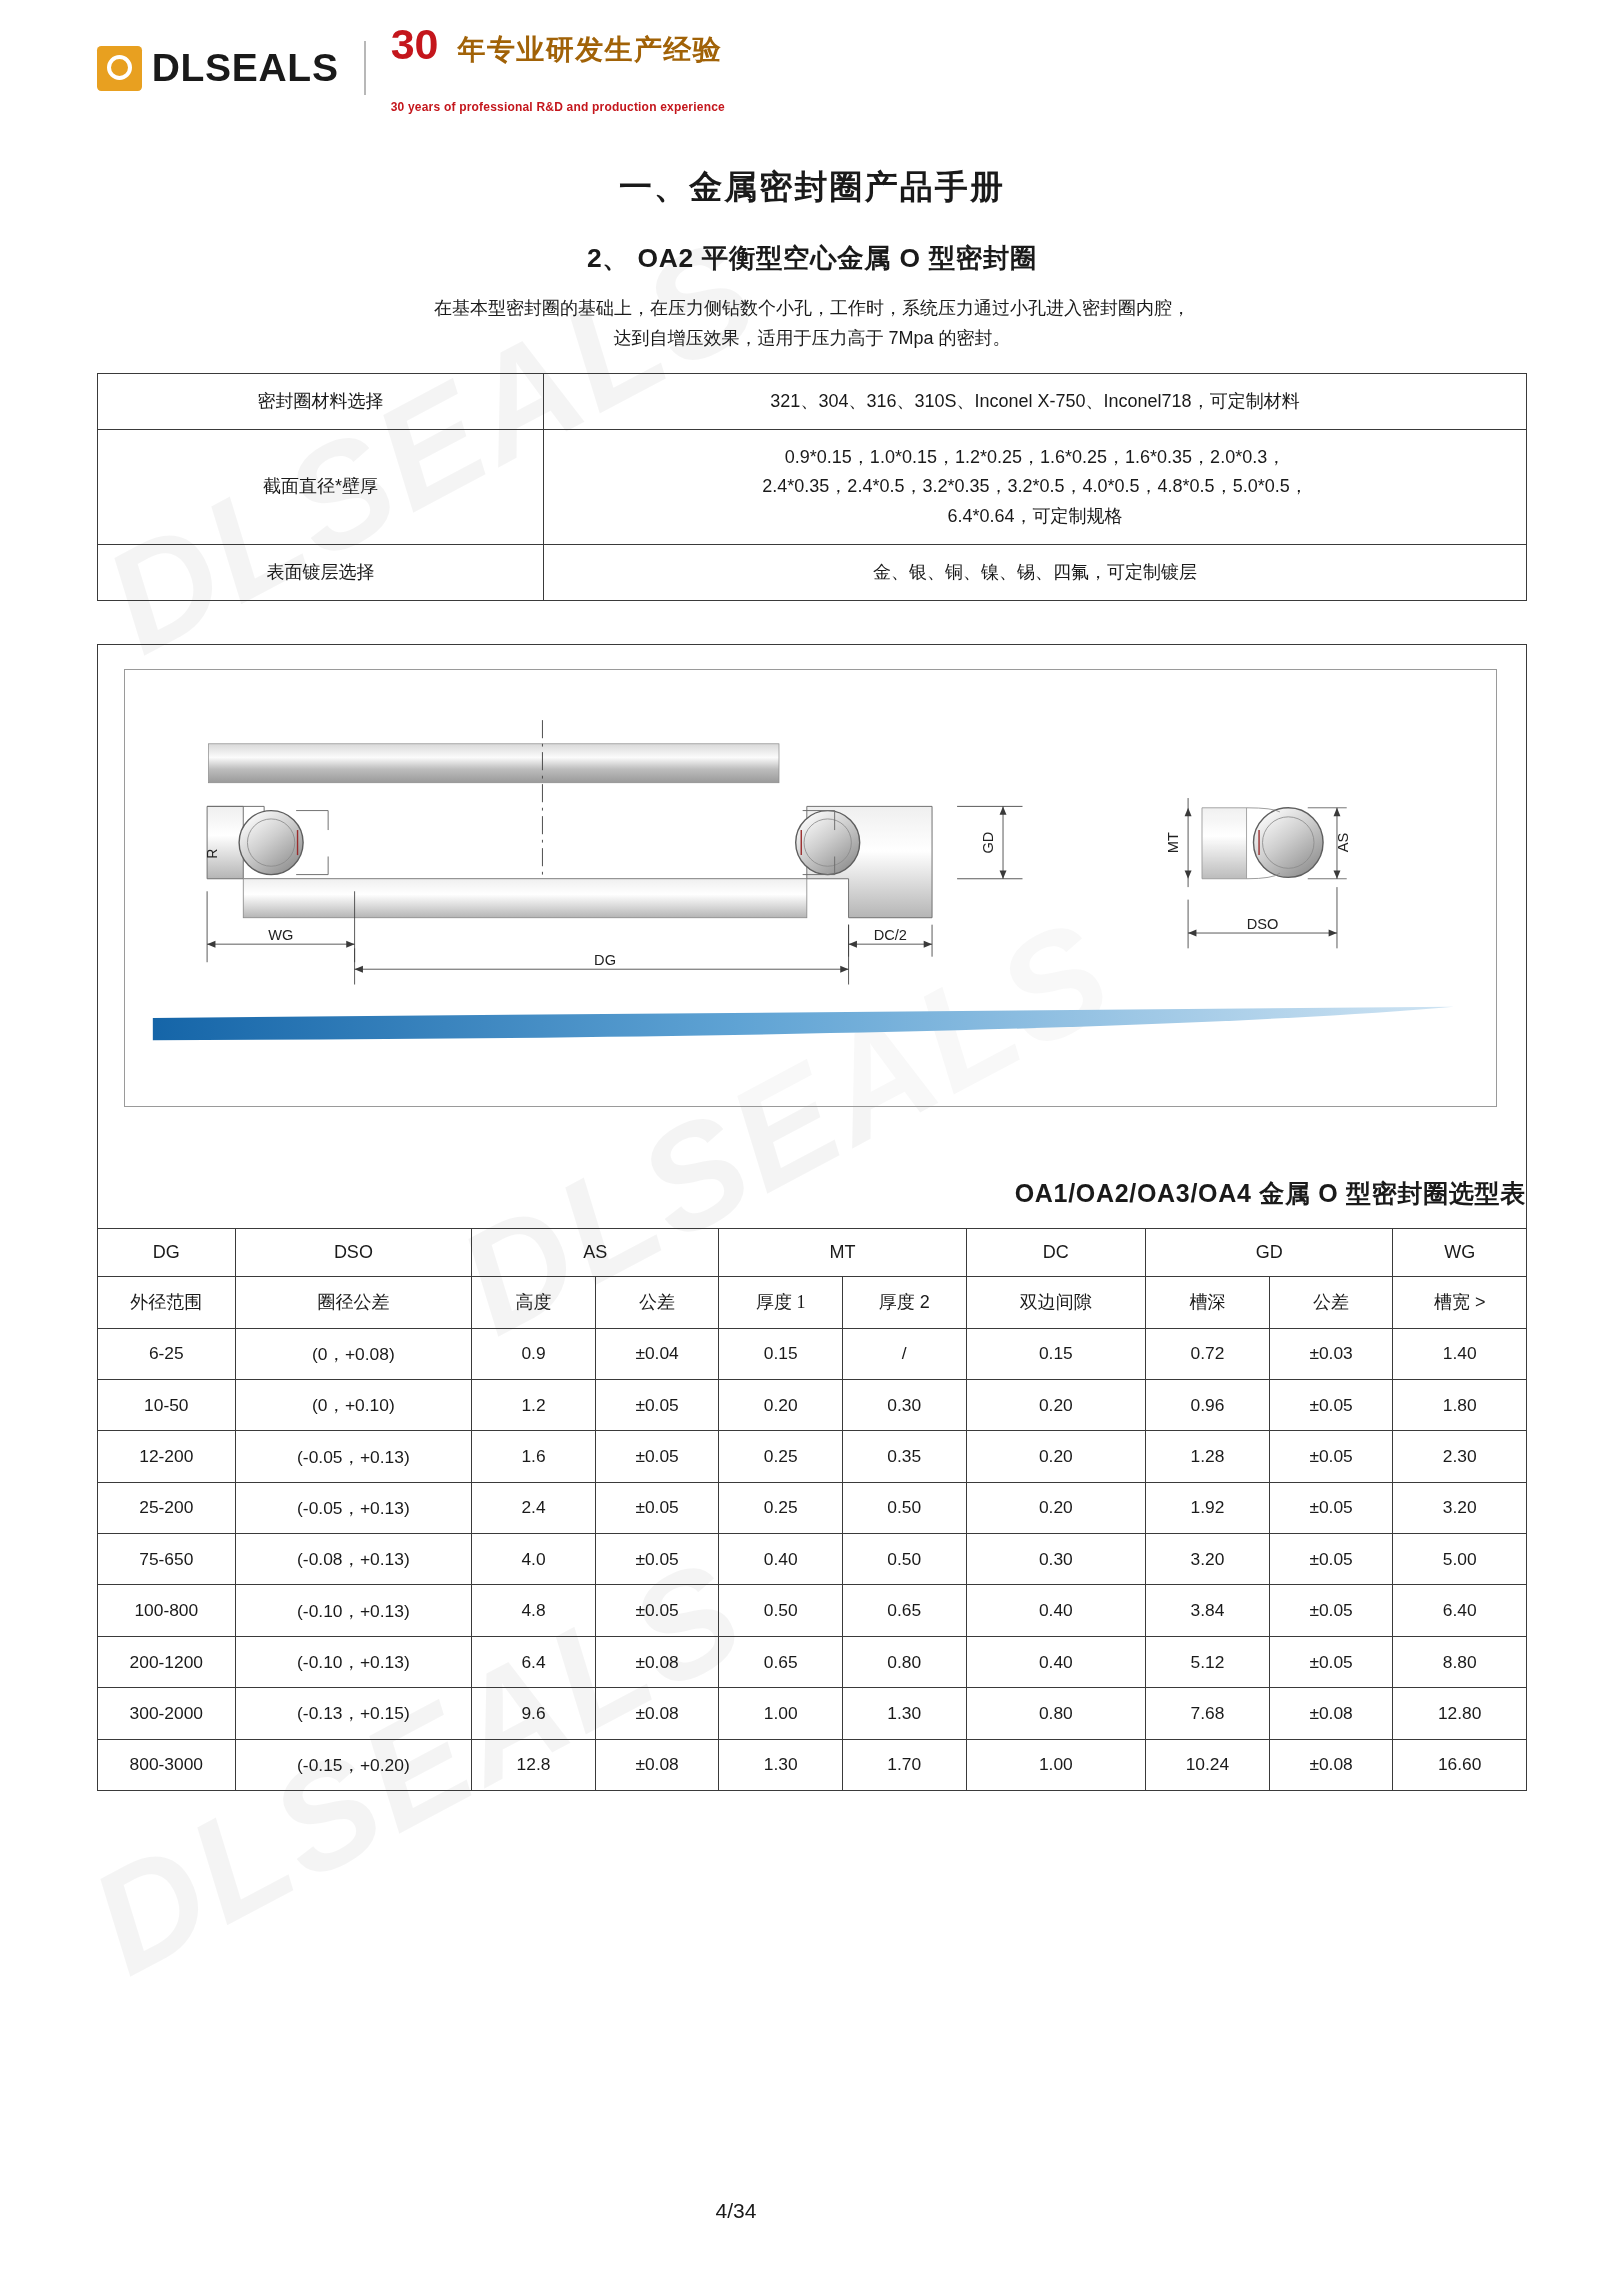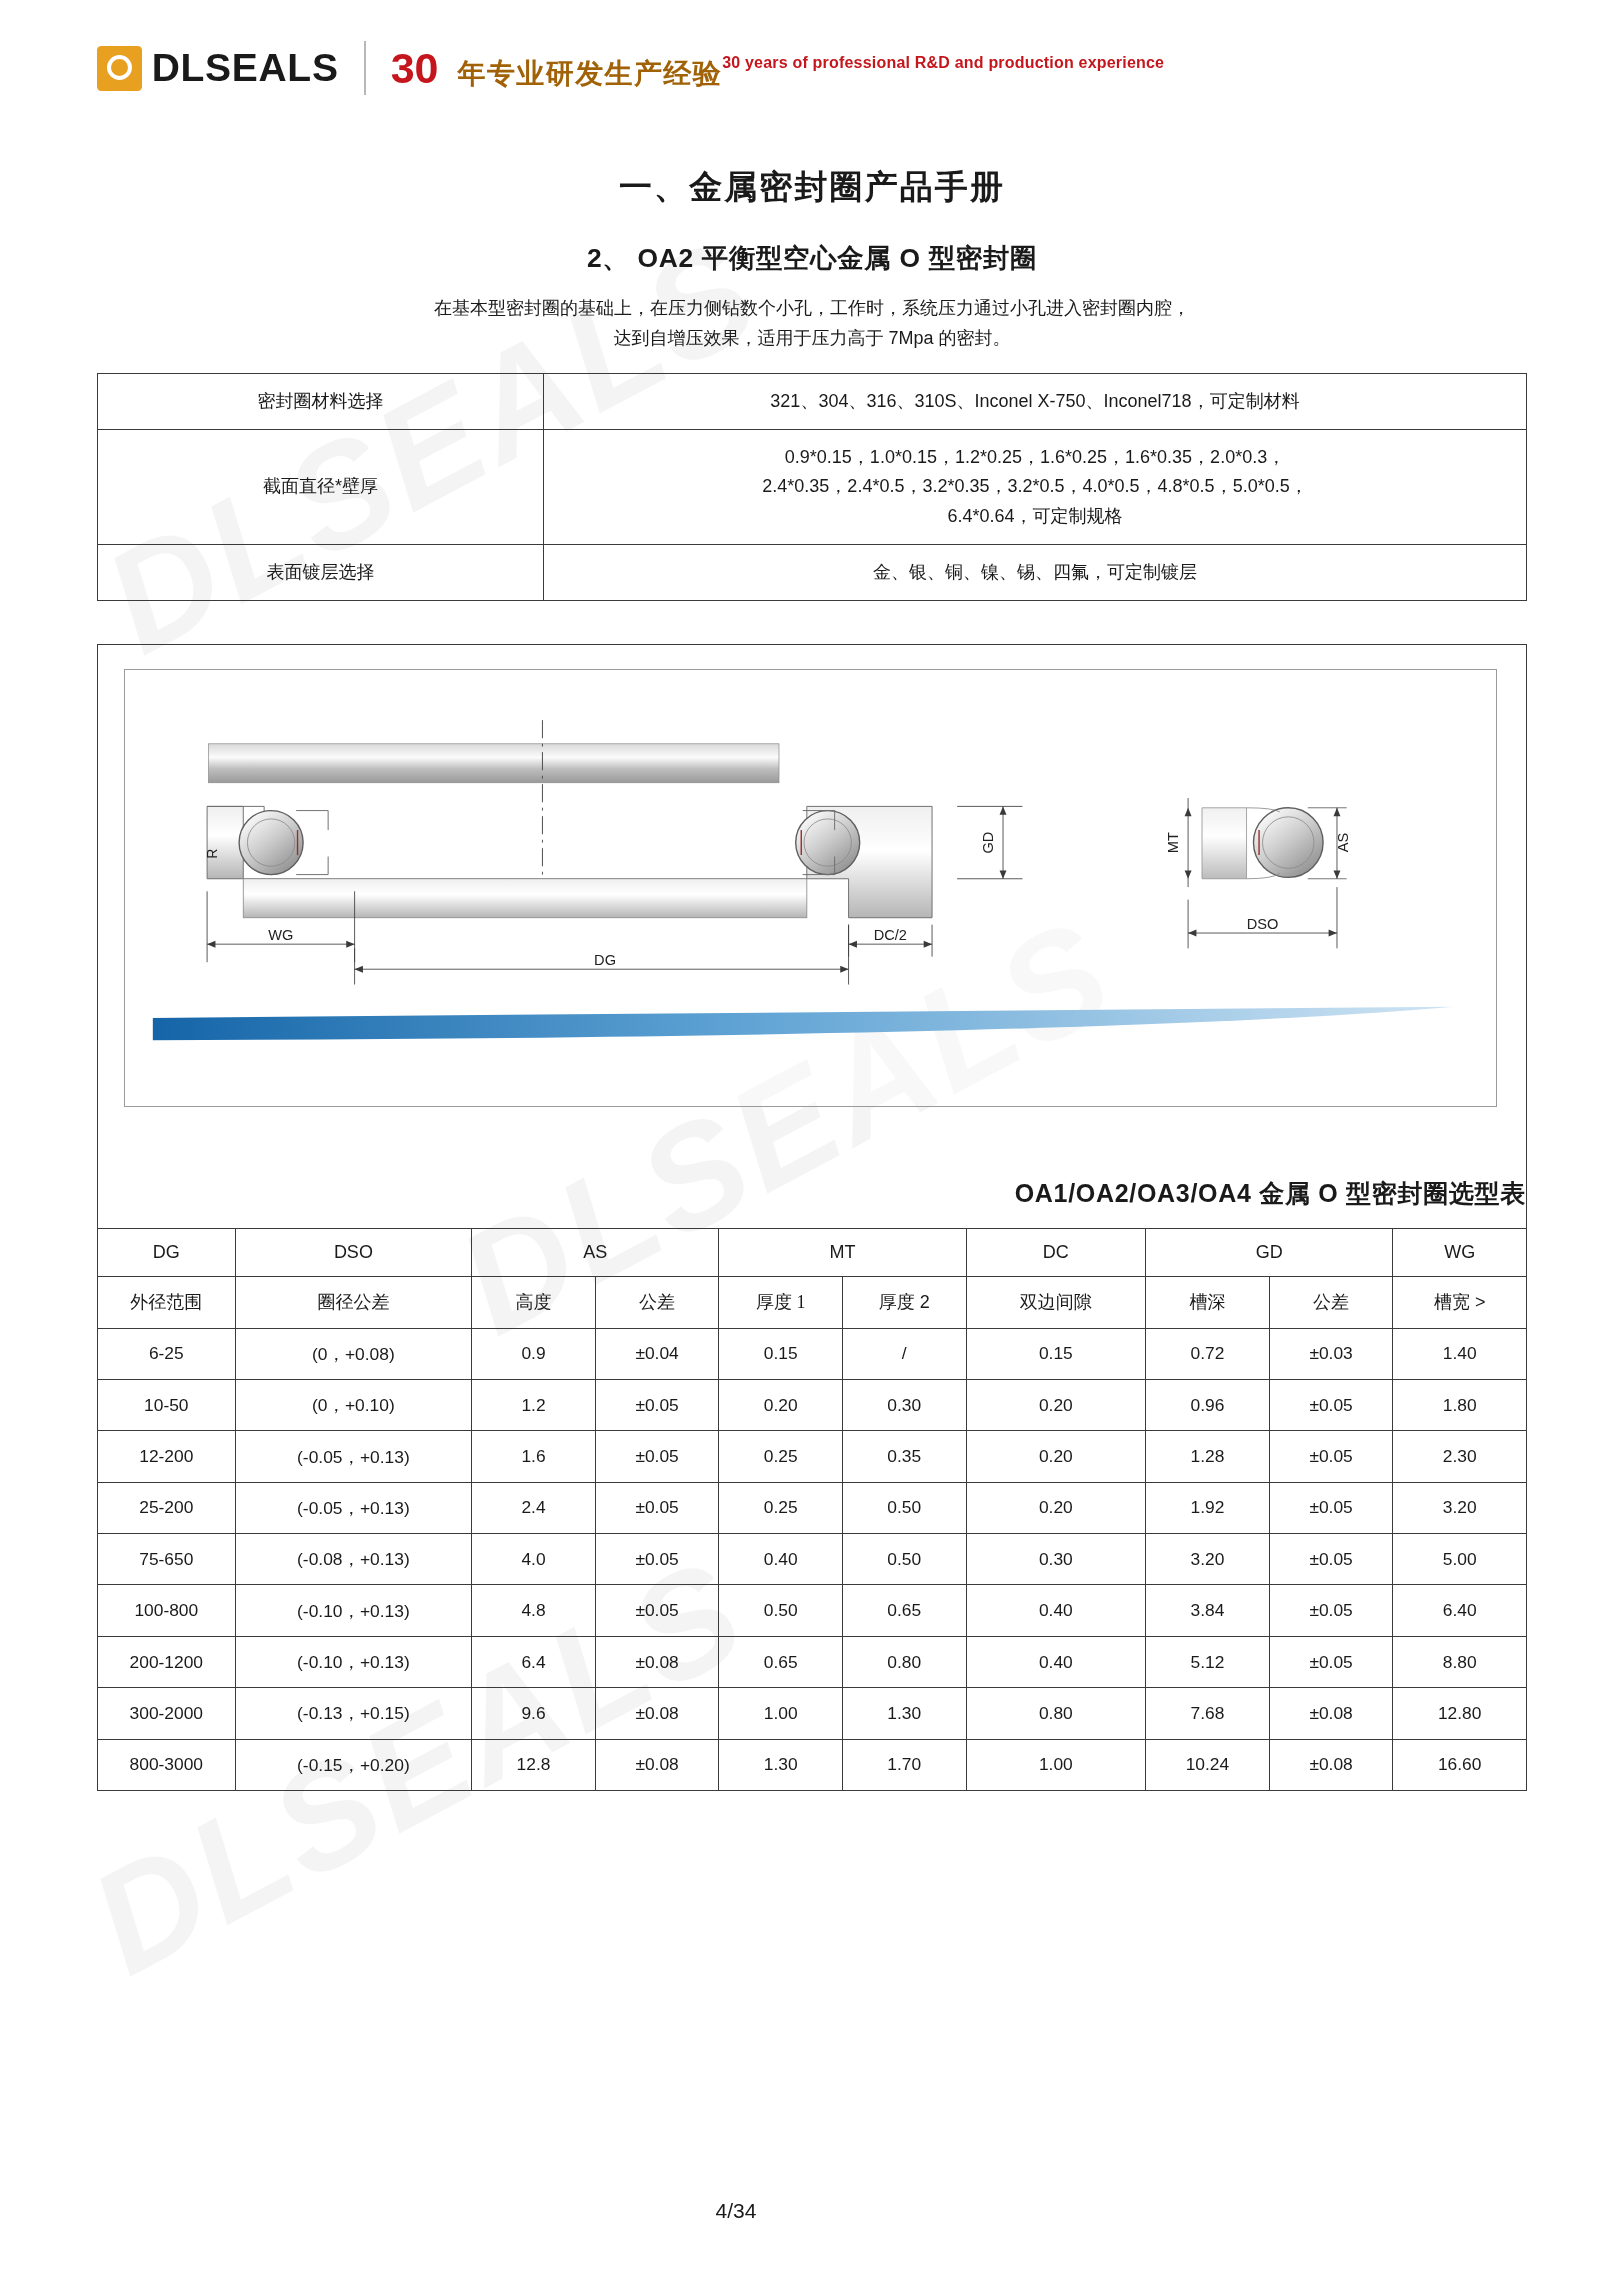--- a/index.html
+++ b/index.html
@@ -90,42 +90,44 @@
     font-family: "Liberation Sans", sans-serif;
   }
   .logo-divider {
     width: 2.1px;
     height: 54px;
     background: #b8b8b8;
     margin: 0 25px;
   }
   .slogan {
     display: flex;
+    flex-direction: column;
     justify-content: flex-end;
+    gap: 27px;
   }
   .slogan-cn {
     display: flex;
     align-items: baseline;
     line-height: 1;
   }
   .slogan-num {
     font-size: 43px;
     font-weight: bold;
     color: #c4161c;
     letter-spacing: 0;
   }
   .slogan-cn-text {
     font-size: 28px;
     font-weight: bold;
     color: #a16207;
     margin-left: 19px;
     letter-spacing: 1.4px;
   }
   .slogan-en {
-    font-size: 16px;
+    font-size: 12px;
     font-weight: bold;
     color: #c4161c;
     margin-top: 7px;
     letter-spacing: 0.2px;
   }
 
   
   .title-main {
     text-align: center;
     font-size: 33px;

